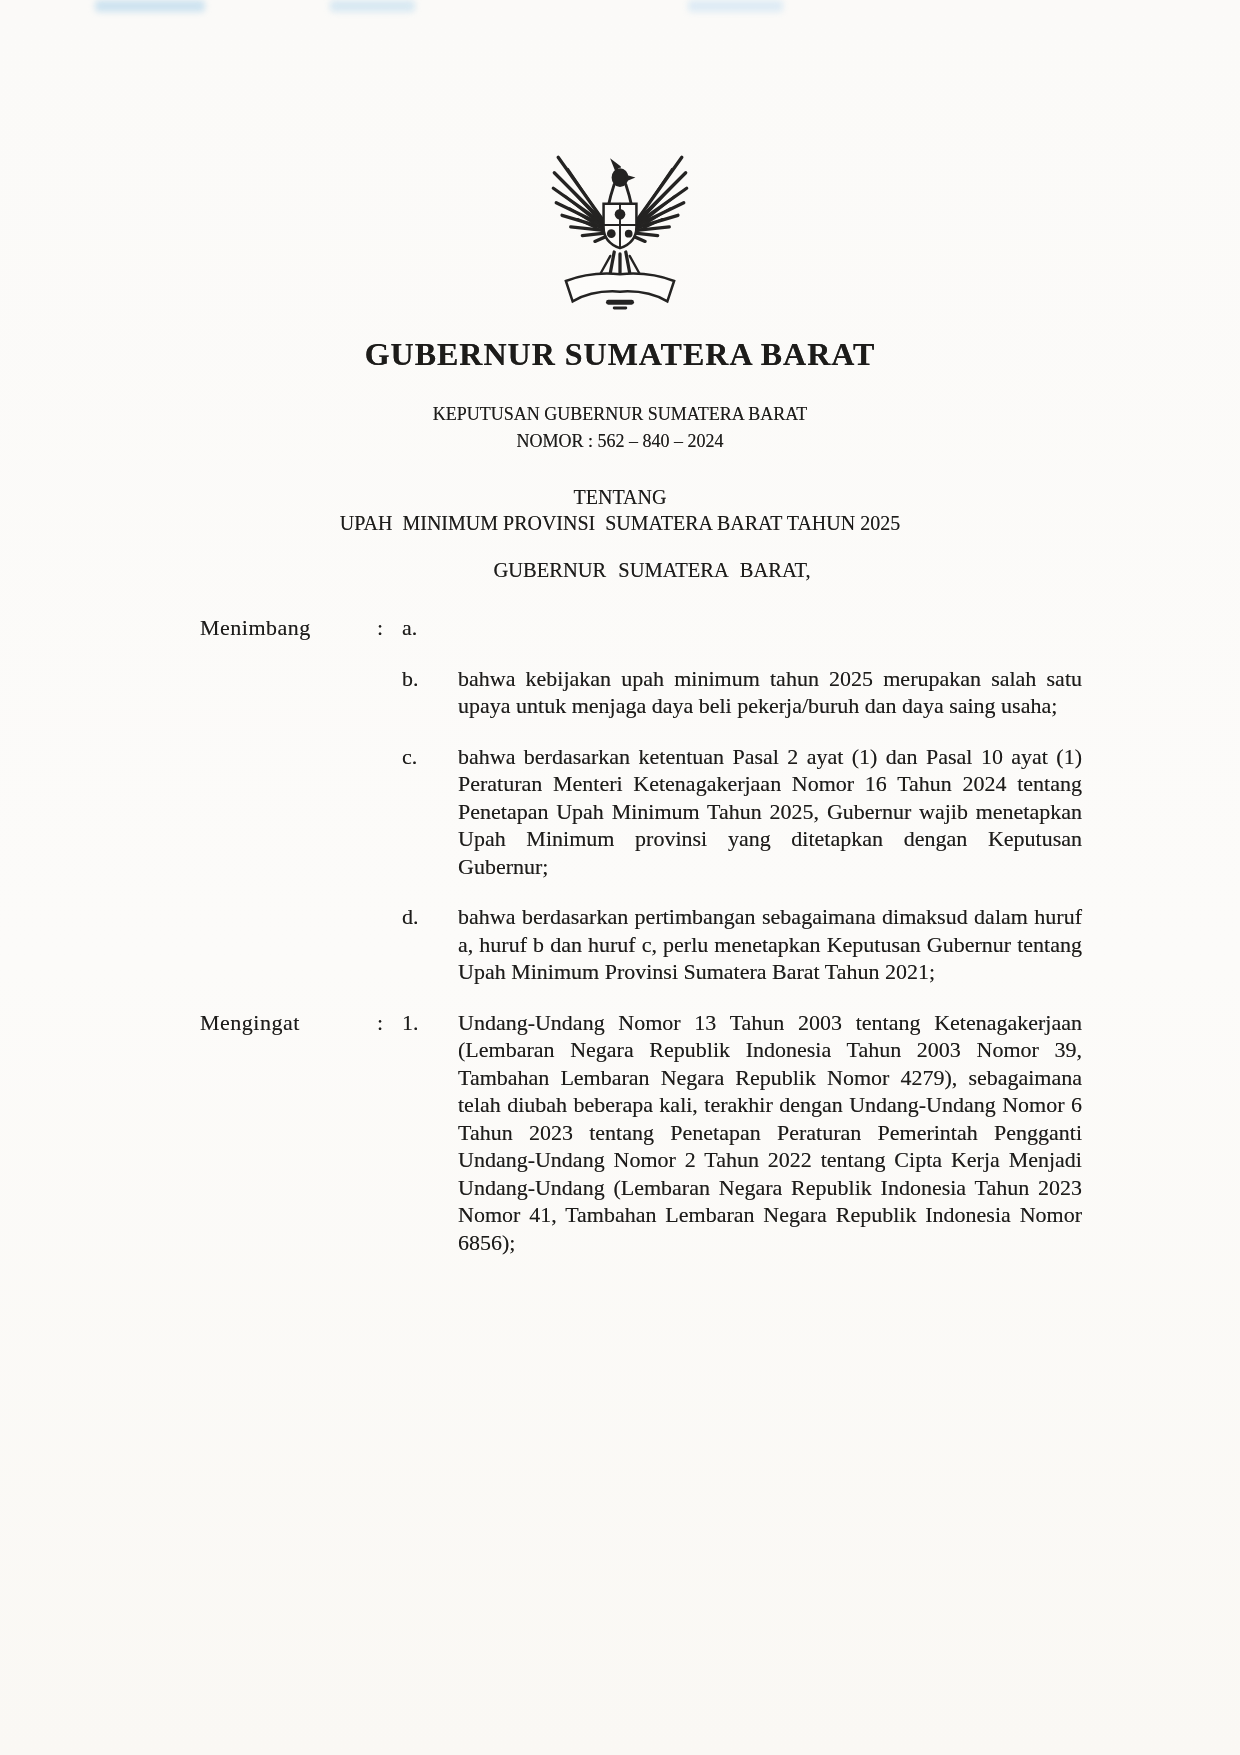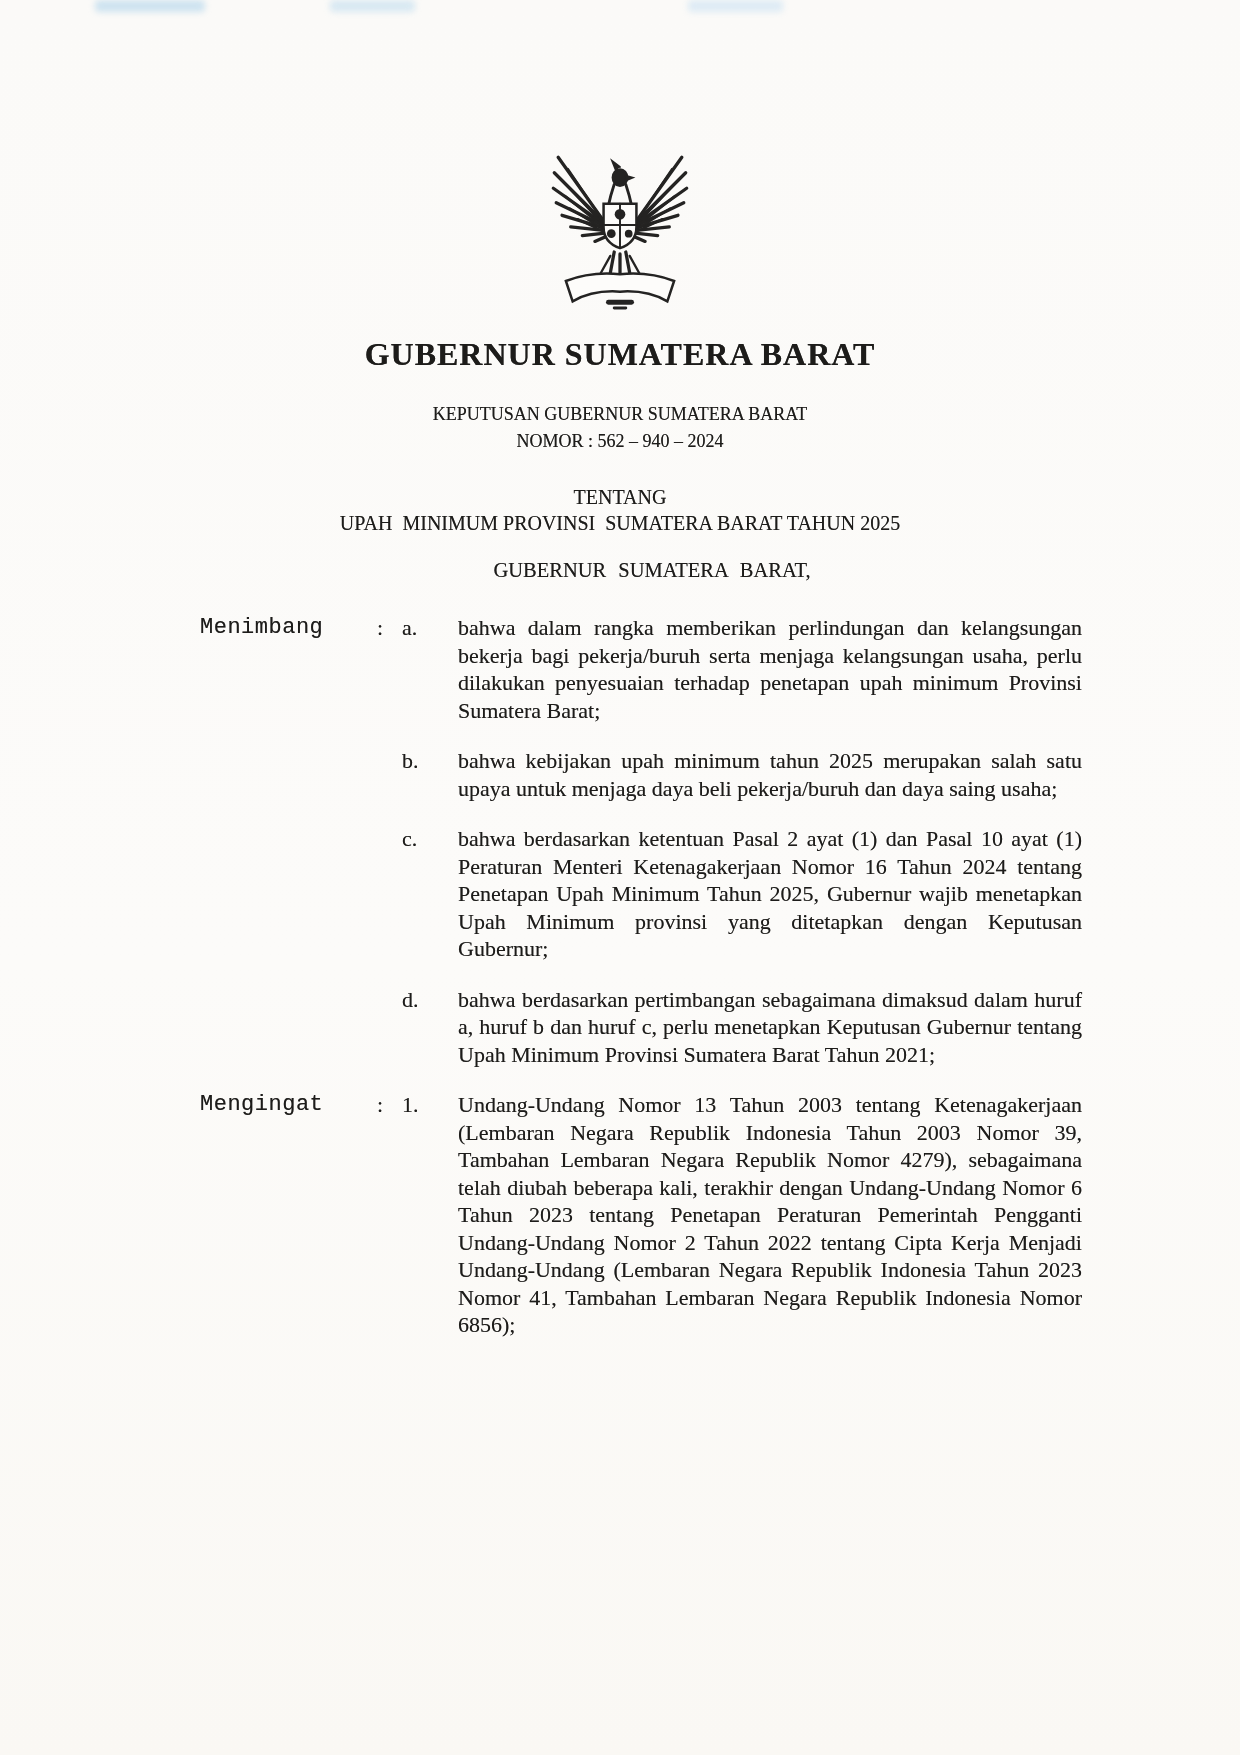--- a/index.html
+++ b/index.html
@@ -46,21 +46,21 @@
     top: 614px; left: 200px; width: 882px;
     font-size: 22px; line-height: 27.5px;
     text-shadow: 0 0 0.4px rgba(20,20,20,0.5);
   }
   .section.mengingat { margin-top: 0; }
   .item-row {
     display: grid;
     grid-template-columns: 177px 25px 56px 1fr;
     margin-bottom: 23px;
   }
-  .item-row .sec-label  { letter-spacing: 0.5px; font-family: Liberation Mono, monospace; }
+  .item-row .sec-label  { letter-spacing: 0.5px; }
   .item-row .item-text  { text-align: justify; }
 </style>
 </head>
 <body>
 
 <div class="page">
 
   <div class="smudge s1"></div>
   <div class="smudge s2"></div>
   <div class="smudge s3"></div>
@@ -128,38 +128,37 @@
         <path d="M58,170 h24" stroke-width="5"></path>
         <path d="M64,176 h12" stroke-width="3"></path>
       </g>
     </svg>
   </div>
 
   <div class="center-line authority-title">GUBERNUR SUMATERA BARAT</div>
 
   <div class="center-line decree-block">
     <div>KEPUTUSAN GUBERNUR SUMATERA BARAT</div>
-    <div>NOMOR : 562 – 940 – 2024</div>
+    <div>NOMOR : 562 – 840 – 2024</div>
   </div>
 
   <div class="center-line about-block">
     <div>TENTANG</div>
     <div class="subject-line">UPAH  MINIMUM PROVINSI  SUMATERA BARAT TAHUN 2025</div>
   </div>
 
   <div class="center-line salutation">GUBERNUR SUMATERA BARAT,</div>
 
   <div class="body-block">
 
     <div class="section menimbang">
       <div class="item-row">
         <span class="sec-label">Menimbang</span>
         <span class="sec-colon">:</span>
         <span class="item-marker">a.</span>
-        <span class="item-text">bahwa dalam rangka memberikan perlindungan dan kelangsungan bekerja bagi pekerja/buruh serta menjaga kelangsungan usaha, perlu dilakukan penyesuaian terhadap penetapan upah minimum Provinsi Sumatera Barat;</span>
       </div>
       <div class="item-row">
         <span class="sec-label"></span>
         <span class="sec-colon"></span>
         <span class="item-marker">b.</span>
         <span class="item-text">bahwa kebijakan upah minimum tahun 2025 merupakan salah satu upaya untuk menjaga daya beli pekerja/buruh dan daya saing usaha;</span>
       </div>
       <div class="item-row">
         <span class="sec-label"></span>
         <span class="sec-colon"></span>

